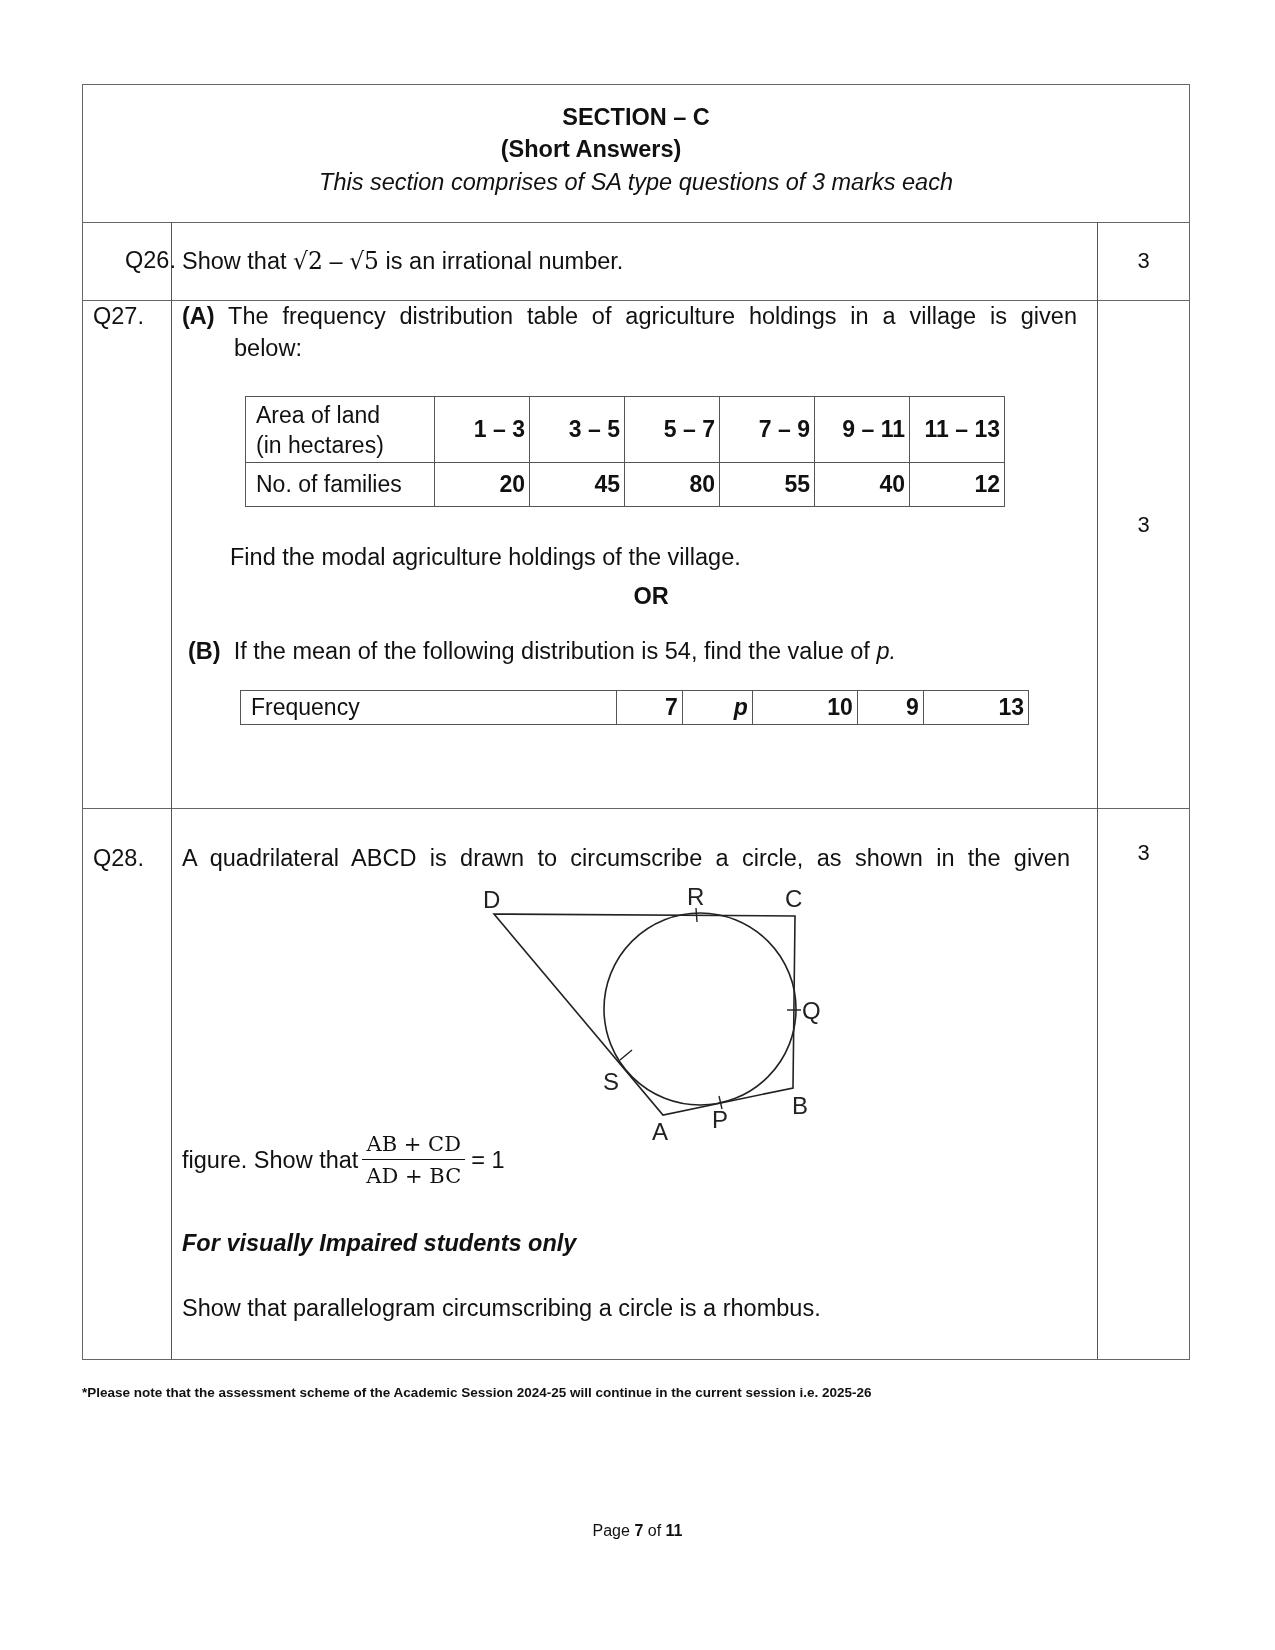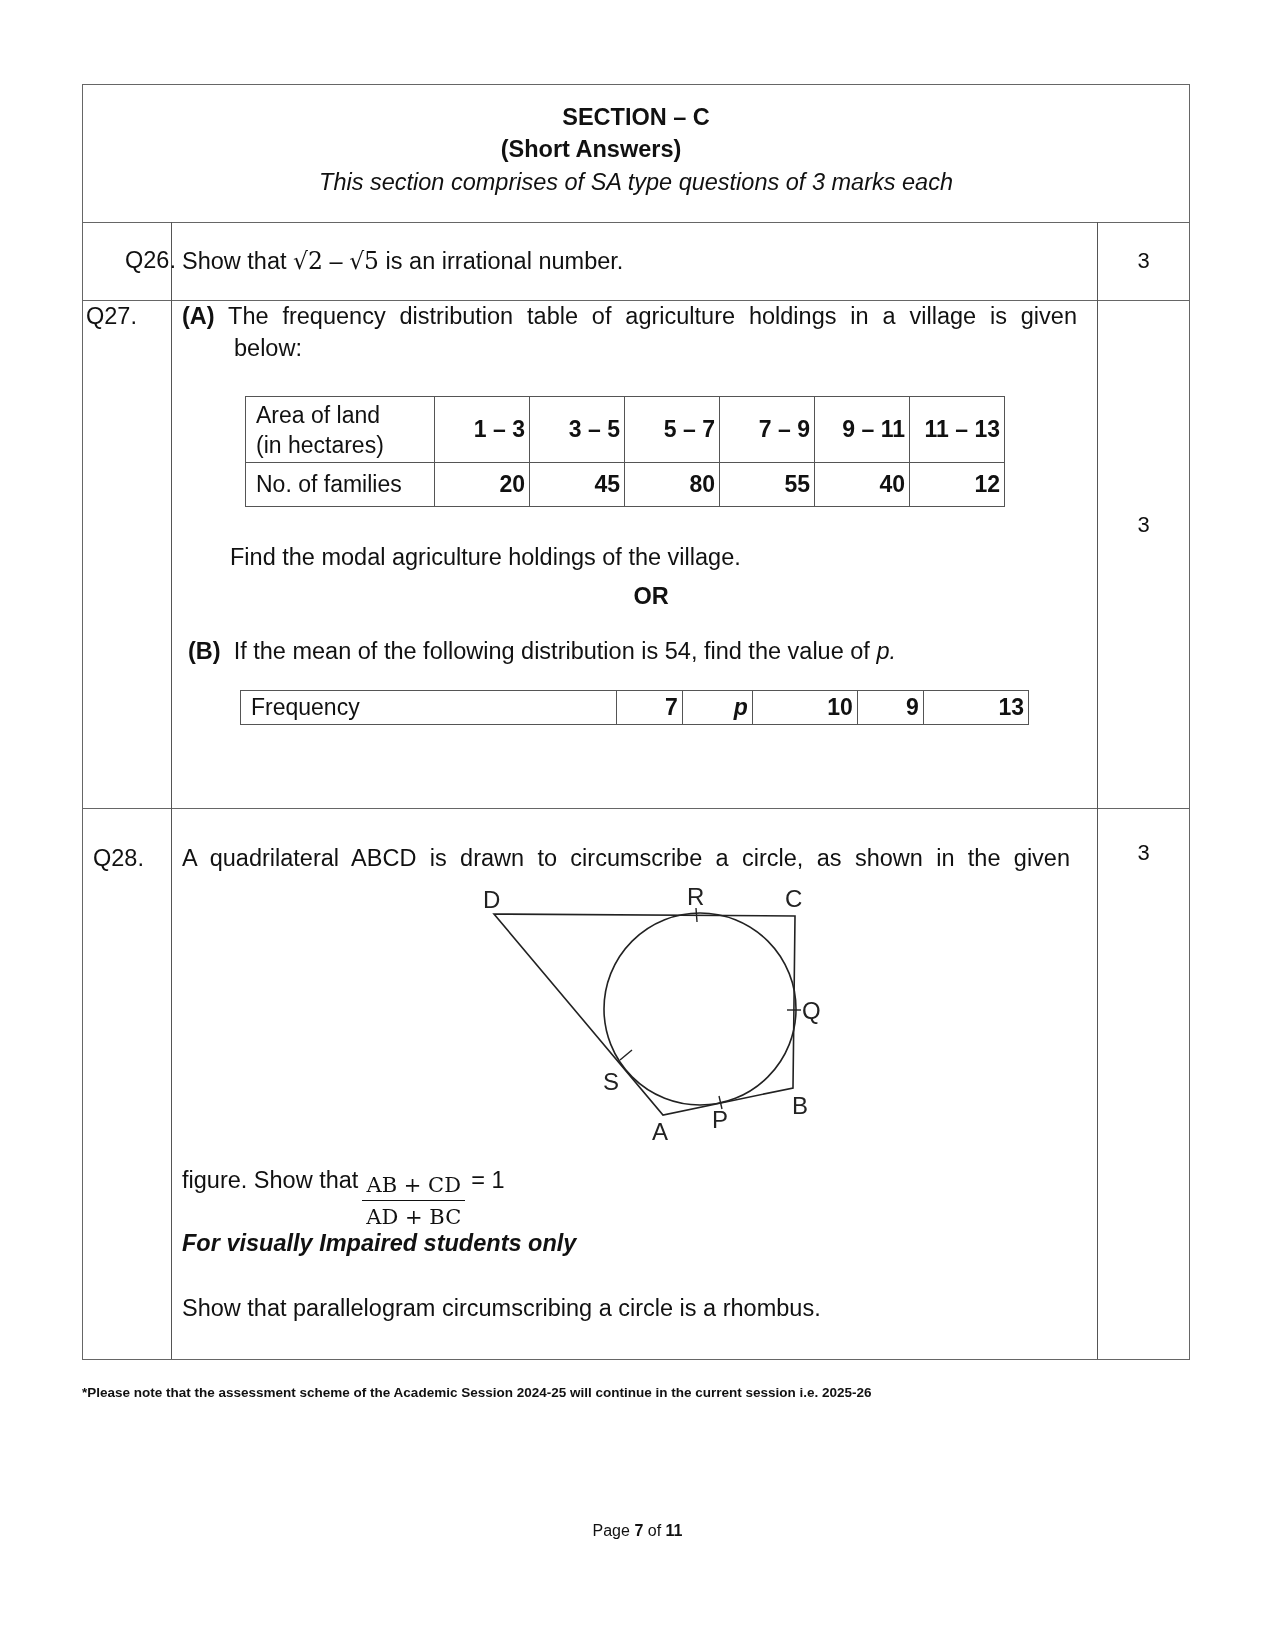--- a/index.html
+++ b/index.html
@@ -11,21 +11,21 @@
   .txt { font-size: 23.5px; white-space: nowrap; }
   .center { text-align: center; }
   .bold { font-weight: bold; }
   .ital { font-style: italic; }
   .serif { font-family: "DejaVu Serif", serif; }
 
   table.dist { position: absolute; border-collapse: collapse; font-size: 23px; }
   table.dist td { border: 1.5px solid #555; text-align: right; padding: 0 4px; font-weight: bold; }
   table.dist td.hd { font-weight: normal; text-align: left; padding-left: 10px; }
 
-  .frac { display: inline-block; vertical-align: middle; text-align: center; font-family: "DejaVu Serif", serif; font-size: 21px; margin-top: 41px; }
+  .frac { display: inline-block; vertical-align: middle; text-align: center; font-family: "DejaVu Serif", serif; font-size: 21px; }
   .frac .num { display: block; border-bottom: 1.5px solid #111; padding: 0 4px 3px 4px; }
   .frac .den { display: block; padding: 4px 4px 0 4px; }
 
   .footnote { font-size: 13.5px; font-weight: bold; }
   .pageno { font-size: 16px; font-family: "Liberation Sans", sans-serif; }
   svg text { font-family: "Liberation Sans", sans-serif; font-size: 24px; fill: #222; }
 </style>
 </head>
 <body>
 
@@ -41,21 +41,21 @@
 <div class="abs txt ital center" style="left:82px; width:1108px; top:169px;">This section comprises of SA type questions of 3 marks each</div>
 
 <div class="abs txt" style="left:93px; top:247px;margin-left:32px;">Q26.</div>
 <div class="abs txt" style="left:182px; top:247px;">
   <span>Show that</span>
   <span class="serif">√2</span><span> – </span><span class="serif">√5</span>
   <span>is an irrational number.</span>
 </div>
 <div class="abs txt center" style="left:1097px; width:93px; top:248px; font-size:22px;">3</div>
 
-<div class="abs txt" style="left:86px; top:303px;">Q27.</div>
+<div class="abs txt" style="left:93px; top:303px;">Q27.</div>
 <div class="abs txt" style="left:182px; top:303px; width:895px; text-align:justify; text-align-last:justify;">
   <span class="bold">(A)</span>
   <span>The frequency distribution table of agriculture holdings in a village is given</span>
 </div>
 <div class="abs txt" style="left:234px; top:335px;">below:</div>
 
 <table class="dist" style="left:245px; top:396px; width:760px;">
   <tbody>
       <tr style="height:66px;">
     <td class="hd" style="width:174px; line-height:30px;">

